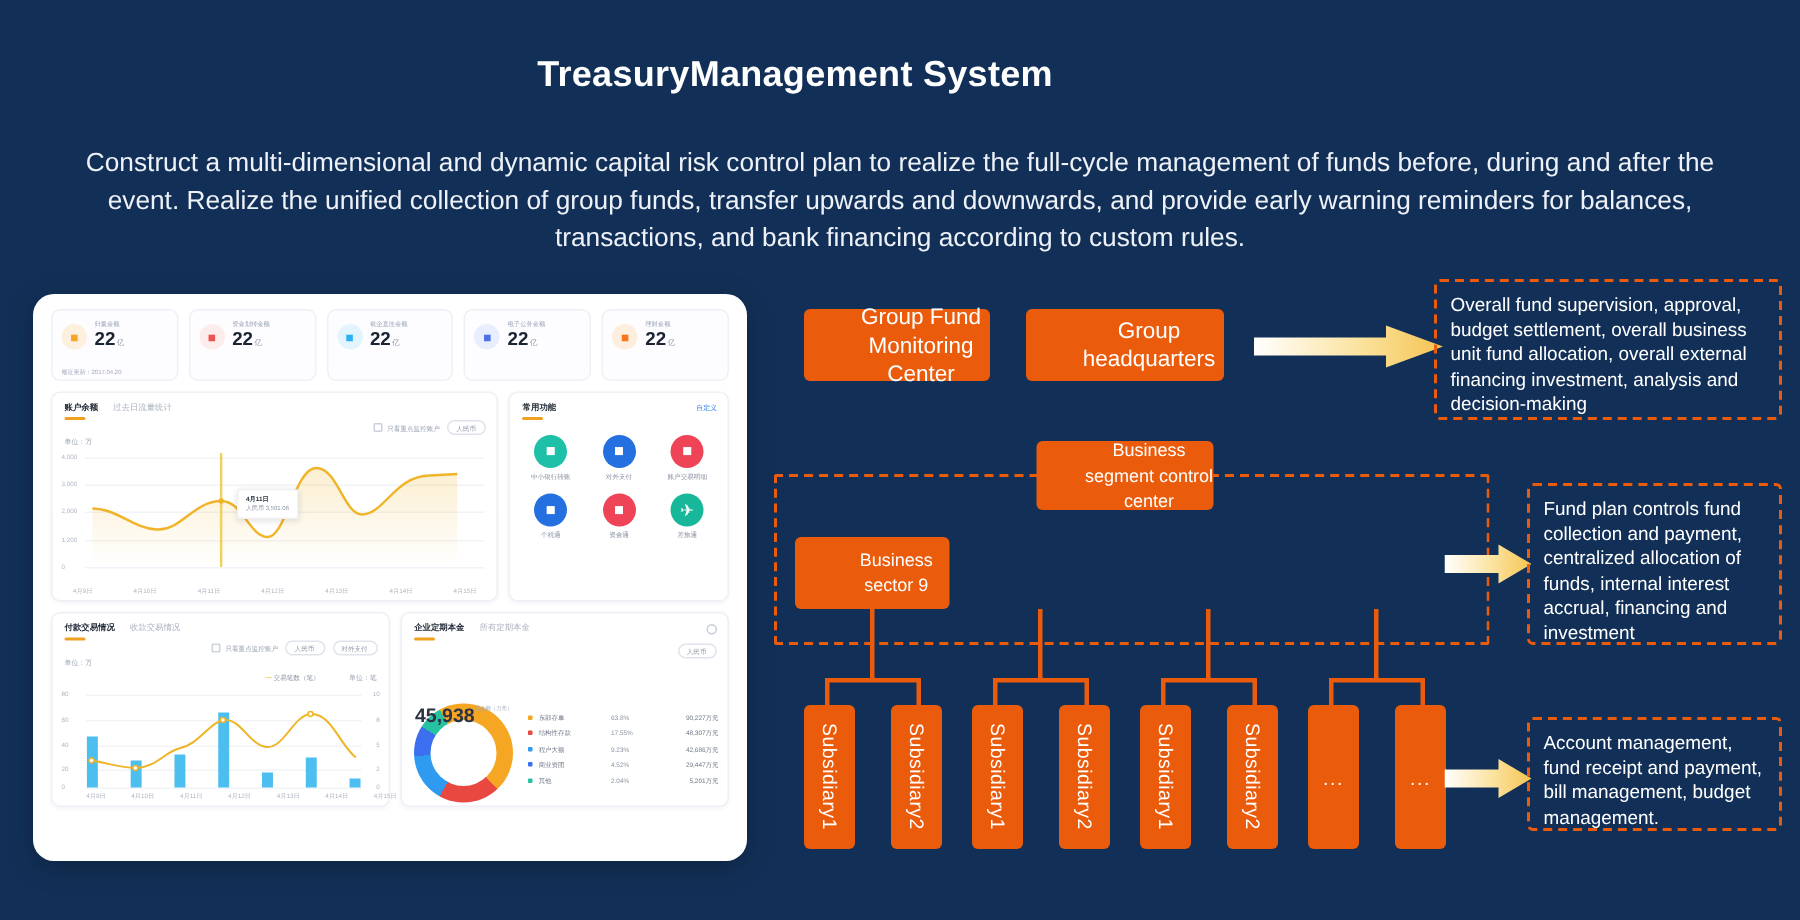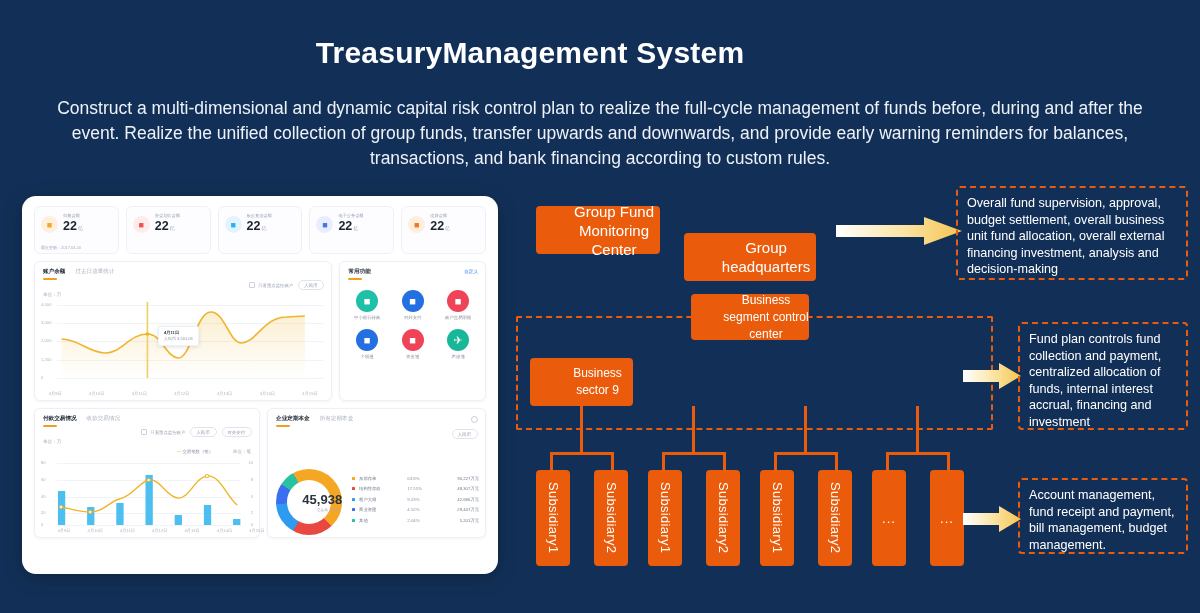--- a/index.html
+++ b/index.html
@@ -9,21 +9,21 @@
     font-family:"Liberation Sans", sans-serif;
     overflow:hidden;
     position:relative;
   }
   .page{position:relative;width:1200px;height:613px;}
 
   
   .title{
     position:absolute;top:36px;left:0;width:1060px;
     text-align:center;color:#ffffff;
-    font-size:30px;font-weight:bold;letter-spacing:.2px;
+    font-size:24px;font-weight:bold;letter-spacing:.2px;
   }
   .subtitle{
     position:absolute;top:96px;left:52px;width:1096px;
     text-align:center;color:#eef2f8;
     font-size:17.5px;line-height:25px;
   }
 
   
   .dash{
     position:absolute;left:22px;top:196px;width:476px;height:378px;
@@ -87,22 +87,22 @@
             display:flex;align-items:center;justify-content:center;color:#fff;font-size:11px;}
   .func .fl{font-size:4.4px;color:#8a92a2;filter:blur(.4px);}
   .custom{position:absolute;right:7px;top:7px;font-size:4.6px;color:#2f7fe8;filter:blur(.35px);}
 
   .donutwrap{display:flex;align-items:center;height:100%;padding-top:22px;box-sizing:border-box;}
   .donut{
     width:66px;height:66px;border-radius:50%;margin-left:8px;flex:none;position:relative;
     background:conic-gradient(#f5a623 0 38%, #e8483f 38% 58%, #2f9bf0 58% 74%, #3b6ff0 74% 84%, #27c2a0 84% 92%, #f5a623 92% 100%);
   }
   .donut:after{content:"";position:absolute;inset:11px;background:#fff;border-radius:50%;}
-  .donut-c{position:absolute;inset:0;display:flex;flex-direction:column;
-           align-items:flex-end;justify-content:center;z-index:2;}
+  .donut-c{position:absolute;inset:0;display:flex;flex-direction:row;
+           align-items:flex-start;justify-content:center;z-index:2;}
   .donut-c .dv{font-size:13px;font-weight:bold;color:#2b3342;}
   .donut-c .ds{font-size:3.6px;color:#a3aab8;filter:blur(.4px);margin-top:1px;}
   .legend{flex:1;padding:0 6px 0 10px;}
   .lgrow{display:flex;align-items:center;font-size:4.3px;color:#8b93a3;
          margin-bottom:5.5px;filter:blur(.4px);}
   .lgrow .dot{width:3px;height:3px;border-radius:.6px;margin-right:4px;flex:none;}
   .lgrow .nm{width:38%;color:#6f7888;}
   .lgrow .pc{width:26%;}
   .lgrow .amt{flex:1;text-align:right;color:#6f7888;}
 
@@ -384,21 +384,21 @@
               </div>
             </div>
           </div>
         </div>
       </div>
 
     </div>
   </div>
 
   <div class="obox" style="left:536px;top:206px;width:124px;height:48px;">Group Fund Monitoring Center</div>
-  <div class="obox" style="left:684px;top:206px;width:132px;height:48px;margin-top:27px;">Group headquarters</div>
+  <div class="obox" style="left:684px;top:206px;width:132px;height:48px;">Group headquarters</div>
 
   <svg class="arrow" style="left:836px;top:215px;" width="126" height="32">
     <defs>
       <linearGradient id="ag1" x1="0" y1="0" x2="1" y2="0">
         <stop offset="0%" stop-color="#ffffff"></stop>
         <stop offset="55%" stop-color="#fbe3a0"></stop>
         <stop offset="100%" stop-color="#f5c452"></stop>
       </linearGradient>
     </defs>
     <polygon points="0,10 88,10 88,2 126,16 88,30 88,22 0,22" fill="url(#ag1)"></polygon>

